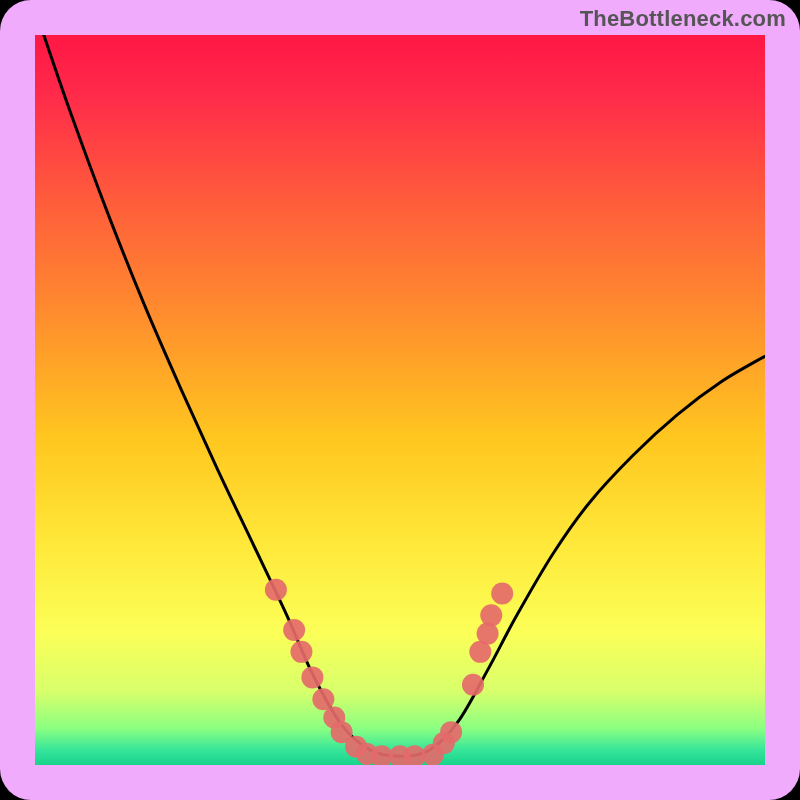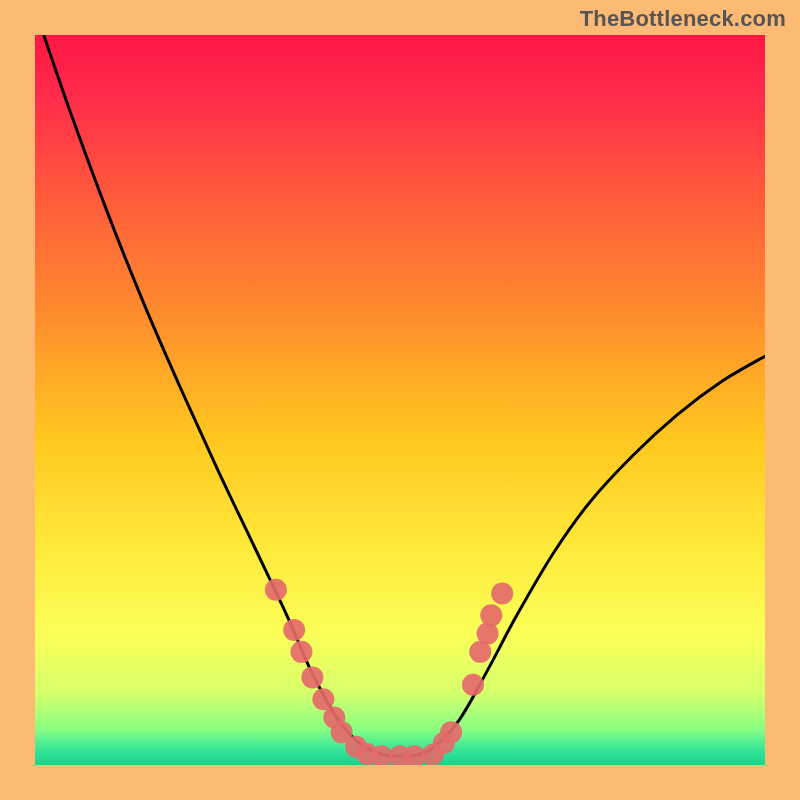--- a/index.html
+++ b/index.html
@@ -7,21 +7,22 @@
     padding: 0;
     width: 800px;
     height: 800px;
     background: #000;
     font-family: Arial, Helvetica, sans-serif;
   }
   .container {
     position: relative;
     width: 800px;
     height: 800px;
-    background: #fdba74;
+    background: #f0abfc;
+    border-radius: 31px;
   }
   .watermark {
     position: absolute;
     top: 6px;
     right: 14px;
     color: #555;
     font-size: 22px;
     font-weight: 600;
     letter-spacing: 0.2px;
     z-index: 10;

